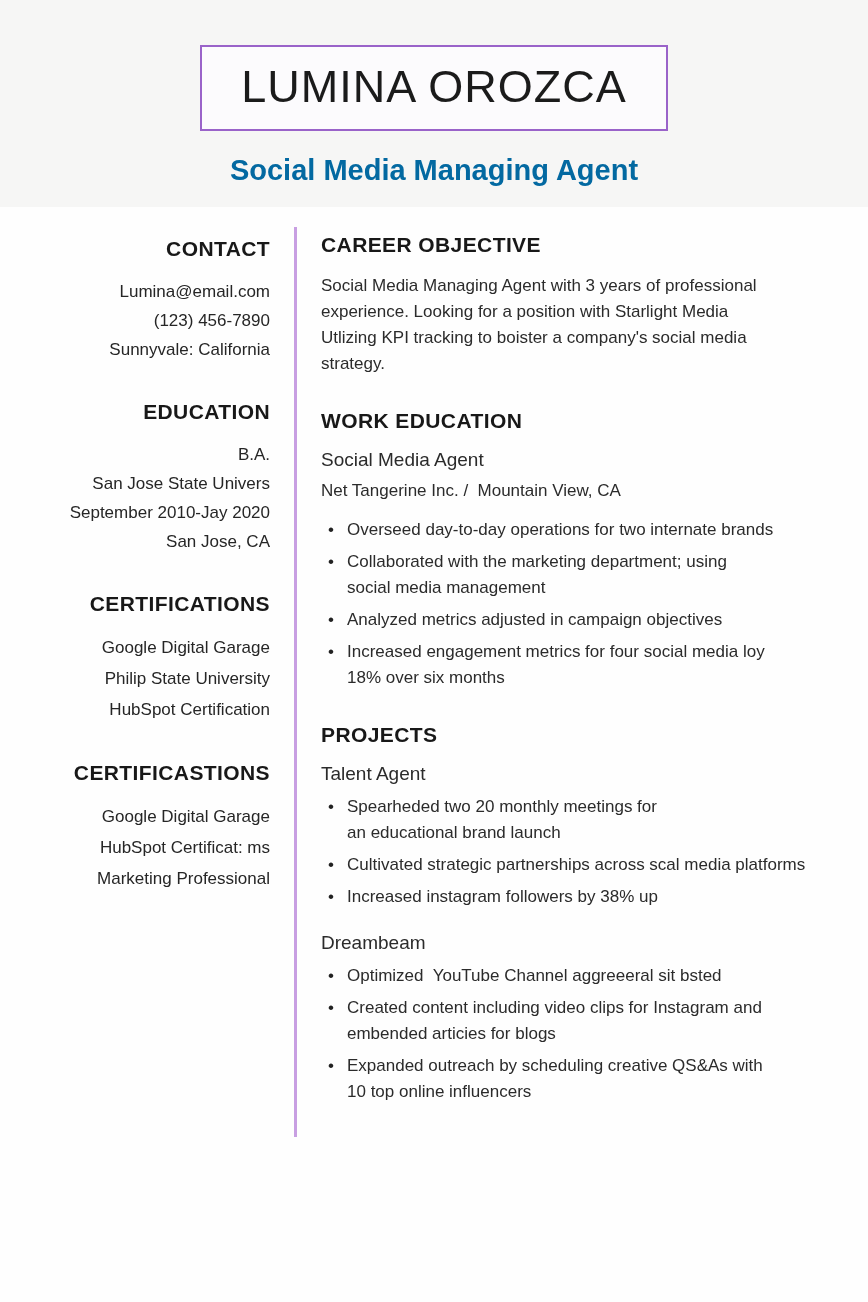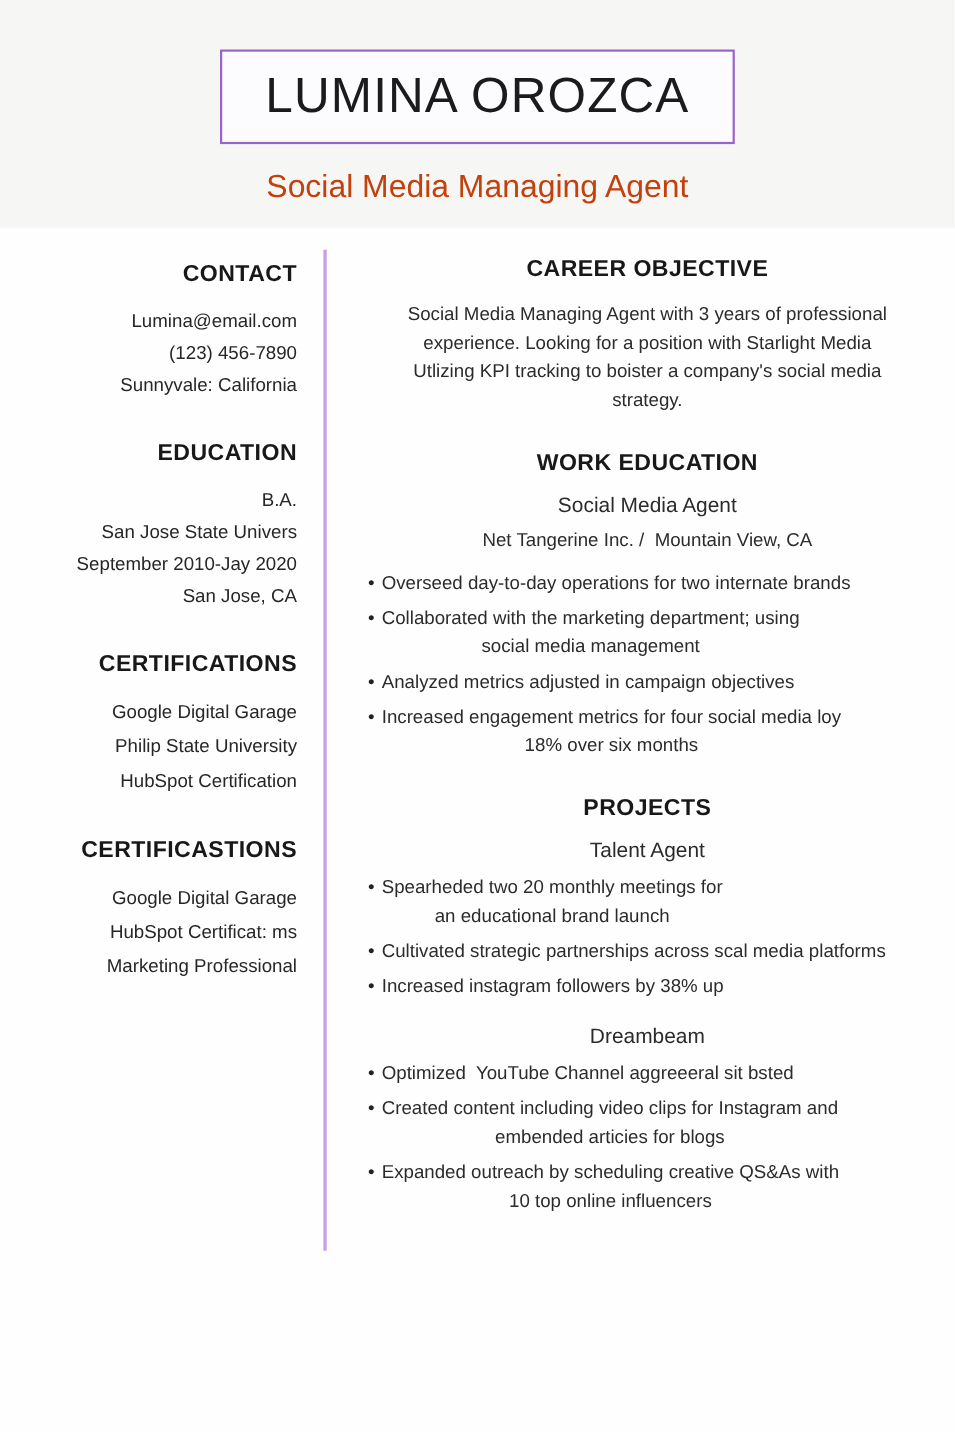--- a/index.html
+++ b/index.html
@@ -35,22 +35,22 @@
     font-size: 45px;
     font-weight: 500;
     letter-spacing: 1px;
     color: #1b1b1b;
     white-space: nowrap;
   }
   .subtitle {
     position: relative;
     top: 68px;
     font-size: 29px;
-    font-weight: 400;
-    color: #c2410c;
+    font-weight: 700;
+    color: #0369a1;
   }
 
   
   .main {
     display: flex;
     padding-top: 20px;
   }
   .left-col {
     width: 294px;
     flex: 0 0 294px;
@@ -91,21 +91,21 @@
     text-decoration: underline;
     cursor: pointer;
   }
   .ext-icon {
     display: inline-block;
     vertical-align: -3px;
     margin-left: 5px;
   }
 
   
-  .main-section { margin-bottom: 32px; text-align: center; }
+  .main-section { margin-bottom: 32px; }
   .main-section .section-heading { margin-bottom: 16px; }
   .body-text {
     font-size: 17px;
     line-height: 26px;
     white-space: pre-wrap;
   }
   .sub-title {
     font-size: 19px;
     color: #2b2b2b;
     margin-bottom: 7px;

